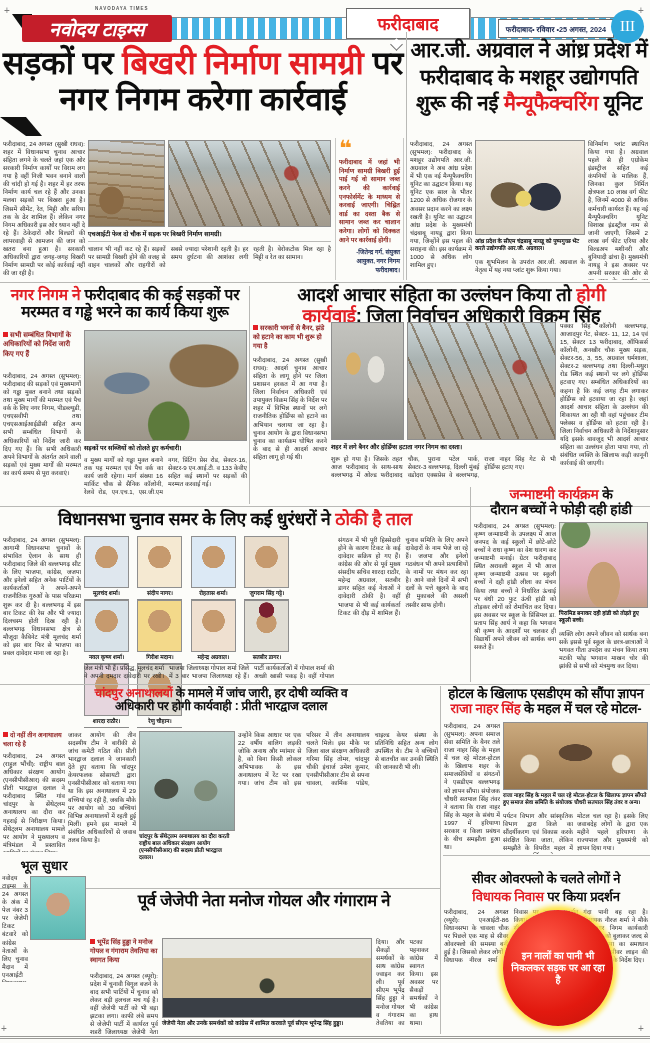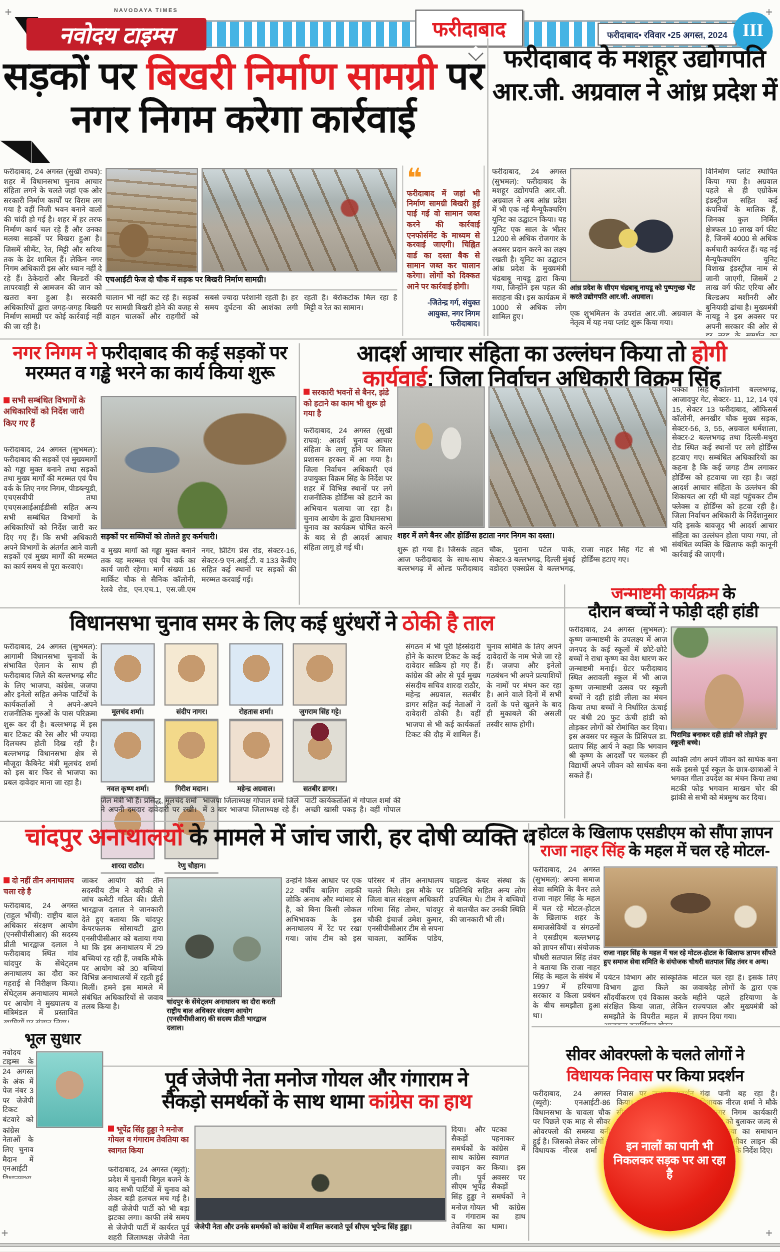--- a/index.html
+++ b/index.html
@@ -21,21 +21,21 @@
   .logo{background:#c41e2a;color:#fff;font-weight:800;font-style:italic;
         display:flex;align-items:center;justify-content:center;font-size:19px;border-radius:2px;}
   .stripes{background:repeating-linear-gradient(90deg,#46b4e4 0 7px,#ffffff 7px 11px);
            border-top:1px solid #7e8a90;border-bottom:1px solid #7e8a90;}
   .edbox{background:#fff;border:1px solid #6b6b6b;display:flex;align-items:center;justify-content:center;
          font-weight:800;font-size:17px;color:#e31e24;box-shadow:1px 1px 0 #999;}
   .ednotch{width:9px;height:9px;background:#fff;border-right:1px solid #6b6b6b;border-bottom:1px solid #6b6b6b;transform:rotate(45deg);}
   .datebox{background:#fff;border:1px solid #6b6b6b;display:flex;align-items:center;justify-content:center;
            font-weight:bold;font-size:7.3px;color:#1c2a52;}
   .pgcircle{background:#2fa8dc;border-radius:50%;display:flex;align-items:center;justify-content:center;
-            color:#fff;font-weight:bold;font-size:15px;font-family:"Liberation Serif",serif;}
+            color:#fff;font-weight:normal;font-size:15px;font-family:"Liberation Serif",serif;}
   .wedgeL{background:#111;clip-path:polygon(0 0,100% 0,100% 100%);}
   .wedgeR{background:#111;clip-path:polygon(0 0,100% 100%,0 100%);}
   .strap{background:#ffdf00;display:flex;align-items:center;justify-content:center;
          font-weight:800;font-size:11.4px;color:#101010;}
   .quote-box{border-left:1px solid #c9c9c6;border-right:1px solid #c9c9c6;padding:2px 3px;}
   .quote-mark{color:#f7941d;font-size:22px;line-height:18px;font-weight:bold;}
   .qtext{font-size:6.4px;font-weight:bold;color:#8d2a23;text-align:justify;line-height:1.35;}
   .qattr{font-size:6.2px;font-weight:bold;color:#1c2a52;text-align:right;margin-top:3px;}
   .badge{border-radius:50%;background:radial-gradient(circle at 38% 32%,#ff5a48,#e2190f 62%,#bf1209);
          box-shadow:0 0 5px 4px #ffe33e;color:#fff;font-weight:800;font-size:9.6px;line-height:1.25;
@@ -90,35 +90,36 @@
 
   <div class="abs plus" style="left:4px;top:6px">+</div>
   <div class="abs plus" style="left:638px;top:6px">+</div>
   <div class="abs plus" style="left:1px;top:1024px">+</div>
   <div class="abs plus" style="left:638px;top:1024px">+</div>
 
   <div class="abs" style="left:95px;top:6px;font-size:4.5px;font-weight:bold;color:#555;letter-spacing:1px">NAVODAYA TIMES</div>
   <div class="abs wedgeL" style="left:12px;top:14px;width:20px;height:28px"></div>
   <div class="abs stripes" style="left:170px;top:17px;width:466px;height:23px"></div>
   <div class="abs logo" style="left:22px;top:15px;width:150px;height:27px">नवोदय टाइम्स</div>
-  <div class="abs edbox" style="left:346px;top:8px;width:90px;height:31px">फरीदाबाद</div>
+  <div class="abs edbox" style="left:346px;top:8px;width:124px;height:31px">फरीदाबाद</div>
   <div class="abs ednotch" style="left:392px;top:40px"></div>
   <div class="abs datebox" style="left:498px;top:19px;width:116px;height:19px">फरीदाबाद• रविवार •25 अगस्त, 2024</div>
   <div class="abs pgcircle" style="left:611px;top:10px;width:33px;height:33px">III</div>
 
   <div class="abs hl" style="left:2px;top:46px;width:402px;font-size:32px">
     <div><span>सड़कों पर </span><span class="red">बिखरी निर्माण सामग्री</span><span> पर</span></div>
     <div>नगर निगम करेगा कार्रवाई</div>
   </div>
 
   <div class="abs rule" style="left:406px;top:32px;width:1px;height:248px"></div>
 
   <div class="abs hl" style="left:410px;top:37px;width:238px;font-size:20.5px;line-height:1.3">
+    <div>आर.जी. अग्रवाल ने आंध्र प्रदेश में</div>
     <div>फरीदाबाद के मशहूर उद्योगपति</div>
-    <div>आर.जी. अग्रवाल ने आंध्र प्रदेश में</div>
+    <div><span>शुरू की नई </span><span class="red">मैन्यूफैक्चरिंग</span><span> यूनिट</span></div>
   </div>
 
   <div class="abs" style="left:0;top:117px;width:404px;height:19px;display:flex">
     <div class="wedgeL" style="width:26px;height:19px"></div>
     <div class="wedgeR" style="width:16px;height:19px"></div>
   </div>
 
   <div class="abs bodytxt" style="left:3px;top:140px;width:82px;height:140px">फरीदाबाद, 24 अगस्त (सुखी राघव): शहर में विधानसभा चुनाव आचार संहिता लगने के चलते जहां एक ओर सरकारी निर्माण कार्यों पर विराम लग गया है वहीं निजी भवन बनाने वालों की चांदी हो गई है। शहर में हर तरफ निर्माण कार्य चल रहे हैं और उनका मलबा सड़कों पर बिखरा हुआ है। जिसमें सीमेंट, रेत, मिट्टी और सरिया तक के ढेर शामिल हैं। लेकिन नगर निगम अधिकारी इस ओर ध्यान नहीं दे रहे हैं। ठेकेदारों और बिल्डरों की लापरवाही से आमजन की जान को खतरा बना हुआ है। सरकारी अधिकारियों द्वारा जगह-जगह बिखरी निर्माण सामग्री पर कोई कार्रवाई नहीं की जा रही है।</div>
   <div class="abs photo p-build" style="left:88px;top:140px;width:77px;height:87px"></div>
   <div class="abs photo p-street" style="left:168px;top:140px;width:163px;height:87px"></div>
@@ -194,22 +195,23 @@
     <div><span class="red">जन्माष्टमी कार्यक्रम</span><span> के</span></div>
     <div>दौरान बच्चों ने फोड़ी दही हांडी</div>
   </div>
   <div class="abs bodytxt" style="left:474px;top:522px;width:82px;height:160px">फरीदाबाद, 24 अगस्त (सुभमल): कृष्ण जन्माष्टमी के उपलक्ष्य में आज जनपद के कई स्कूलों में छोटे-छोटे बच्चों ने राधा कृष्ण का वेश धारण कर जन्माष्टमी मनाई। ग्रेटर फरीदाबाद स्थित अरावली स्कूल में भी आज कृष्ण जन्माष्टमी उत्सव पर स्कूली बच्चों ने दही हांडी लीला का मंचन किया तथा बच्चों ने निर्धारित ऊंचाई पर बंधी 20 फुट ऊंची हांडी को तोड़कर लोगों को रोमांचित कर दिया। इस अवसर पर स्कूल के प्रिंसिपल डा. प्रताप सिंह आर्य ने कहा कि भगवान श्री कृष्ण के आदर्शों पर चलकर ही विद्यार्थी अपने जीवन को सार्थक बना सकते हैं।</div>
   <div class="abs photo p-handi" style="left:559px;top:522px;width:89px;height:86px"></div>
   <div class="abs cap" style="left:559px;top:610px;width:89px;font-size:5.7px">पिरामिड बनाकर दही हांडी को तोड़ते हुए स्कूली बच्चे।</div>
   <div class="abs bodytxt" style="left:559px;top:630px;width:89px;height:52px">व्यक्ति लोग अपने जीवन को सार्थक बना सकें इससे पूर्व स्कूल के छात्र-छात्राओं ने भगवत गीता उपदेश का मंचन किया तथा मटकी फोड़ भगवान माखन चोर की झांकी से सभी को मंत्रमुग्ध कर दिया।</div>
 
   <div class="abs rule" style="left:0;top:684px;width:650px;height:1px"></div>
 
-  <div class="abs hl" style="left:15px;top:687px;width:438px;font-size:20px">
+  <div class="abs hl" style="left:2px;top:687px;width:438px;font-size:12px">
     <div><span class="red">चांदपुर अनाथालयों</span><span> के मामले में जांच जारी, हर दोषी व्यक्ति व</span></div>
+    <div>अधिकारी पर होगी कार्यवाही : प्रीती भारद्वाज दलाल</div>
   </div>
   <div class="abs bullet" style="left:3px;top:731px;width:62px;font-size:6.4px">
     <span class="sq"></span><span>दो नहीं तीन अनाथालय चला रहे है</span>
   </div>
   <div class="abs bodytxt" style="left:3px;top:752px;width:62px;height:100px">फरीदाबाद, 24 अगस्त (राहुल भौंची): राष्ट्रीय बाल अधिकार संरक्षण आयोग (एनसीपीसीआर) की सदस्य प्रीती भारद्वाज दलाल ने फरीदाबाद स्थित गांव चांदपुर के सेंथेट्लम अनाथालय का दौरा कर गहराई से निरीक्षण किया। सेंथेट्लम अनाथालय मामले पर आयोग ने मुख्यालय व मंत्रिमंडल में प्रस्तावित खामियों पर संज्ञान लिया।</div>
   <div class="abs bodytxt" style="left:68px;top:731px;width:68px;height:155px">जाकर आयोग की तीन सदस्यीय टीम ने बारीकी से जांच कमेटी गठित की। प्रीती भारद्वाज दलाल ने जानकारी देते हुए बताया कि चांदपुर केयरफलक सोसायटी द्वारा एनसीपीसीआर को बताया गया था कि इस अनाथालय में 29 बच्चियां रह रही हैं, जबकि मौके पर आयोग को 30 बच्चियां विभिन्न अनाथालयों में रहती हुई मिलीं। हमने इस मामले में संबंधित अधिकारियों से जवाब तलब किया है।</div>
   <div class="abs photo p-orph" style="left:139px;top:731px;width:96px;height:100px"></div>
   <div class="abs cap" style="left:139px;top:833px;width:96px;font-size:5.6px">चांदपुर के सेंथेट्लम अनाथालय का दौरा करती राष्ट्रीय बाल अधिकार संरक्षण आयोग (एनसीपीसीआर) की सदस्य प्रीती भारद्वाज दलाल।</div>
   <div class="abs bodytxt cols3" style="left:238px;top:731px;width:200px;height:155px">उन्होंने किस आधार पर एक 22 वर्षीय बालिग लड़की जोकि अनाथ और म्यांमार से है, को बिना किसी लोकल अभिभावक के इस अनाथालय में रेंट पर रखा गया। जांच टीम को इस परिसर में तीन अनाथालय चलते मिले। इस मौके पर जिला बाल संरक्षण अधिकारी गरिमा सिंह तोमर, चांदपुर चौकी इंचार्ज उमेश कुमार, एनसीपीसीआर टीम से सपना चावला, कार्मिक पांडेय, चाइल्ड केयर संस्था के प्रतिनिधि सहित अन्य लोग उपस्थित थे। टीम ने बच्चियों से बातचीत कर उनकी स्थिति की जानकारी भी ली।</div>
 
@@ -227,21 +229,20 @@
 
   <div class="abs rule" style="left:0;top:888px;width:440px;height:1px"></div>
   <div class="abs" style="left:2px;top:856px;width:84px;height:178px">
     <div style="font-size:13px;font-weight:800;text-align:center;color:#101010">भूल सुधार</div>
     <div class="photo p-port" style="float:right;width:54px;height:62px;margin:2px 0 2px 2px"></div>
     <div class="bodytxt" style="height:108px">नवोदय टाइम्स के 24 अगस्त के अंक में पेज नंबर 3 पर जेजेपी टिकट बंटवारे को कांग्रेस नेताओं के लिए चुनाव मैदान में एनआईटी विधानसभा क्षेत्र से पूर्व डिप्टी स्पीकर एडवोकेट शिव चरण लाल शर्मा के समाचार में तथ्यात्मक भूल हो गई थी। समाचार में भाजपा की जगह जेजेपी छपना था। इस भूल के लिए हम क्षमाप्रार्थी हैं।</div>
   </div>
 
   <div class="abs hl" style="left:88px;top:891px;width:352px;font-size:16.5px">
     <div>पूर्व जेजेपी नेता मनोज गोयल और गंगाराम ने</div>
-    <div><span>सैकड़ो समर्थकों के साथ थामा </span><span class="red">कांग्रेस का हाथ</span></div>
   </div>
   <div class="abs bullet" style="left:90px;top:938px;width:68px;font-size:6.6px">
     <span class="sq"></span><span>भूपेंद्र सिंह हुड्डा ने मनोज गोयल व गंगाराम तेवतिया का स्वागत किया</span>
   </div>
   <div class="abs bodytxt" style="left:90px;top:972px;width:68px;height:62px">फरीदाबाद, 24 अगस्त (ब्यूरो): प्रदेश में चुनावी बिगुल बजने के बाद सभी पार्टियों में चुनाव को लेकर बड़ी हलचल मच गई है। वहीं जेजेपी पार्टी को भी बड़ा झटका लगा। काफी लंबे समय से जेजेपी पार्टी में कार्यरत पूर्व शहरी जिलाध्यक्ष जेजेपी नेता मनोज गोयल ने भी 2 दिन पहले पार्टी को अलविदा कह दिया।</div>
   <div class="abs photo p-crowd" style="left:162px;top:938px;width:210px;height:80px"></div>
   <div class="abs cap" style="left:162px;top:1020px;width:210px;font-size:5.8px">जेजेपी नेता और उनके समर्थकों को कांग्रेस में शामिल करवाते पूर्व सीएम भूपेन्द्र सिंह हुड्डा।</div>
   <div class="abs bodytxt cols2" style="left:376px;top:938px;width:62px;height:96px">दिया। और सैकड़ों समर्थकों के साथ कांग्रेस ज्वाइन कर ली। पूर्व सीएम भूपेंद्र सिंह हुड्डा ने मनोज गोयल व गंगाराम तेवतिया का पटका पहनाकर कांग्रेस में स्वागत किया। इस अवसर पर सैकड़ों समर्थकों ने भी कांग्रेस का हाथ थामा।</div>
 
   <div class="abs hl" style="left:444px;top:870px;width:204px;font-size:13px;line-height:1.35">

